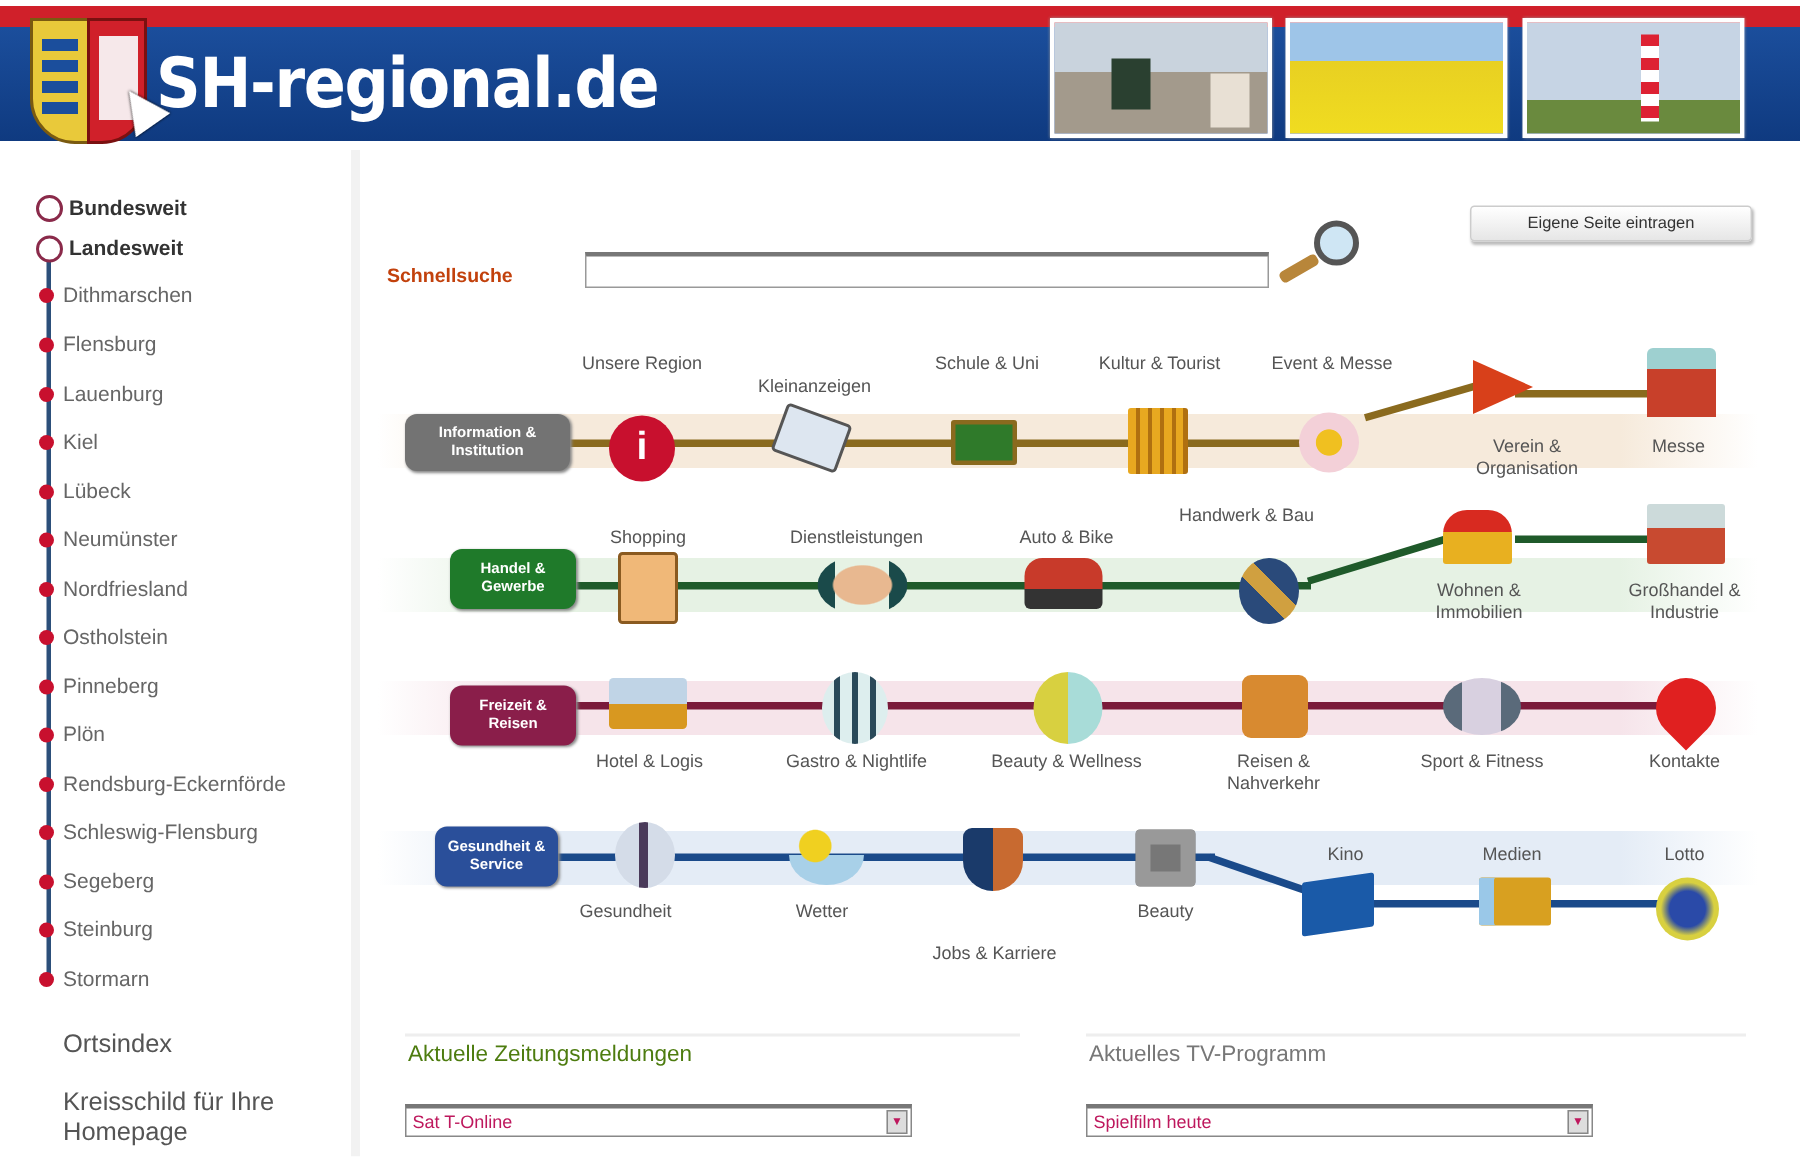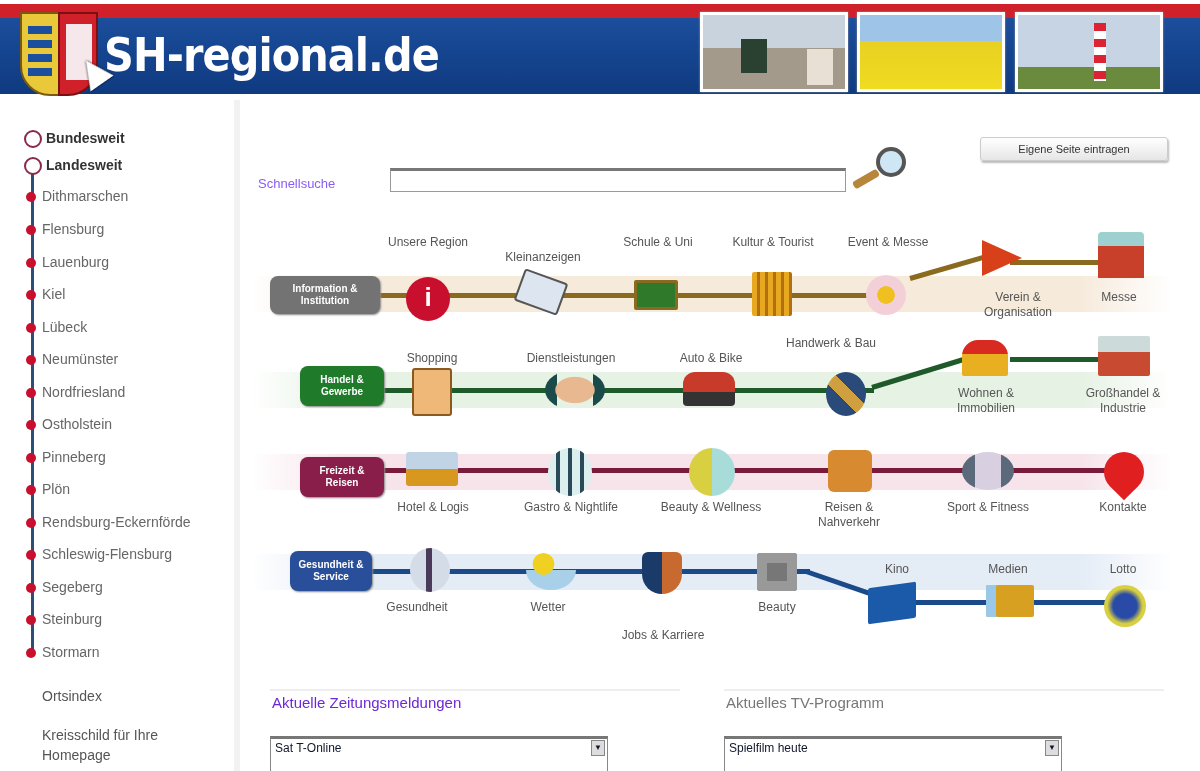--- a/index.html
+++ b/index.html
@@ -22,38 +22,38 @@
 #photo-beach:after{content:"";position:absolute;left:104px;top:34px;width:26px;height:36px;background:#e8e0d4}
 #photo-rape{left:857px;background:linear-gradient(#9ec5e8 0 35%,#e8d022 35%,#f0dc20)}
 #photo-light{left:1015px;background:linear-gradient(#c6d4e4 0 70%,#6a8a3e 70%)}
 #photo-light:after{content:"";position:absolute;left:76px;top:8px;width:12px;height:58px;background:repeating-linear-gradient(#d23 0 8px,#fff 8px 16px)}
 #sidebar{position:absolute;left:0;top:100px;width:240px;height:671px;background:#fff;border-right:6px solid #f2f2f2}
 #sidebar .vline{position:absolute;left:31px;top:60px;width:3px;height:497px;background:#2c4f7a}
 .sb-top{position:absolute;left:24px;font-weight:bold;font-size:14px;color:#333}
 .sb-top .ring{display:inline-block;width:18px;height:18px;border:2px solid #8a2a4a;border-radius:50%;vertical-align:middle;margin-right:4px;background:#fff}
 .sb-item{position:absolute;left:26px;font-size:14px;color:#666}
 .sb-item .dot{display:inline-block;width:10px;height:10px;background:#c8102e;border-radius:50%;vertical-align:middle;margin-right:6px}
-.sb-extra{position:absolute;left:42px;font-size:14px;color:#555;line-height:20px}
+.sb-extra{position:absolute;left:42px;font-size:17px;color:#555;line-height:20px}
 #main{position:absolute;left:246px;top:100px;width:954px;height:671px;background:#fff}
 #upload-btn{position:absolute;left:980px;top:137px;width:188px;height:24px;background:linear-gradient(#fff,#e6e6e6);border:1px solid #ccc;border-radius:3px;font-size:11px;color:#333;text-align:center;line-height:22px;box-shadow:1px 2px 2px #bbb}
-#search-label{position:absolute;left:258px;top:176px;font-size:13px;font-weight:normal;color:#8b5cf6}
+#search-label{position:absolute;left:258px;top:176px;font-size:13px;font-weight:bold;color:#c2410c}
 #search-input{position:absolute;left:390px;top:168px;width:456px;height:24px;border:1px solid #999;border-top:3px solid #777;background:#fff}
 #search-icon{position:absolute;left:848px;top:145px;width:62px;height:44px}
 #search-icon .lens{position:absolute;left:28px;top:2px;width:30px;height:30px;border:4px solid #555;border-radius:50%;background:#cfe6f4}
 #search-icon .handle{position:absolute;left:4px;top:30px;width:28px;height:8px;background:#b8863a;transform:rotate(-30deg);border-radius:3px}
 .band{position:absolute;left:252px;width:920px;height:36px;background:linear-gradient(90deg,rgba(255,255,255,0),var(--bc) 10%,var(--bc) 90%,rgba(255,255,255,0))}
 .line{position:absolute;height:5px}
 .cat{position:absolute;height:38px;border-radius:8px;color:#fff;font-size:10px;font-weight:bold;text-align:center;display:flex;align-items:center;justify-content:center;line-height:12px;padding:0 4px;box-shadow:1px 1px 2px #888}
 .node{position:absolute;text-align:center;font-size:12px;color:#555;line-height:15px}
 .node .ic{display:block;margin:0 auto;width:40px;height:40px;border-radius:50%}
 .lbl{position:absolute;font-size:12px;color:#555;text-align:center;line-height:15px;width:110px}
-#bottom-news-title{position:absolute;left:272px;top:694px;font-size:15px;color:#6d28d9}
+#bottom-news-title{position:absolute;left:272px;top:694px;font-size:15px;color:#4d7c0f}
 #bottom-tv-title{position:absolute;left:726px;top:694px;font-size:15px;color:#777}
 .hr{position:absolute;top:689px;height:2px;background:#eee}
-.select{position:absolute;top:736px;height:36px;border:1px solid #888;border-top:3px solid #777;background:#fff;font-size:12px;color:#0f172a;padding-left:4px;line-height:18px}
+.select{position:absolute;top:736px;height:22px;border:1px solid #888;border-top:3px solid #777;background:#fff;font-size:12px;color:#be185d;padding-left:4px;line-height:18px}
 .select .arrow{position:absolute;right:2px;top:1px;width:14px;height:16px;background:#ddd;border:1px solid #888;font-size:8px;text-align:center;line-height:14px}
 </style>
 </head>
 <body>
 
 <div id="header">
   <div id="hdr-bar"></div>
   <div id="crest">
       <div class="left"></div>
       <div class="right"></div>

